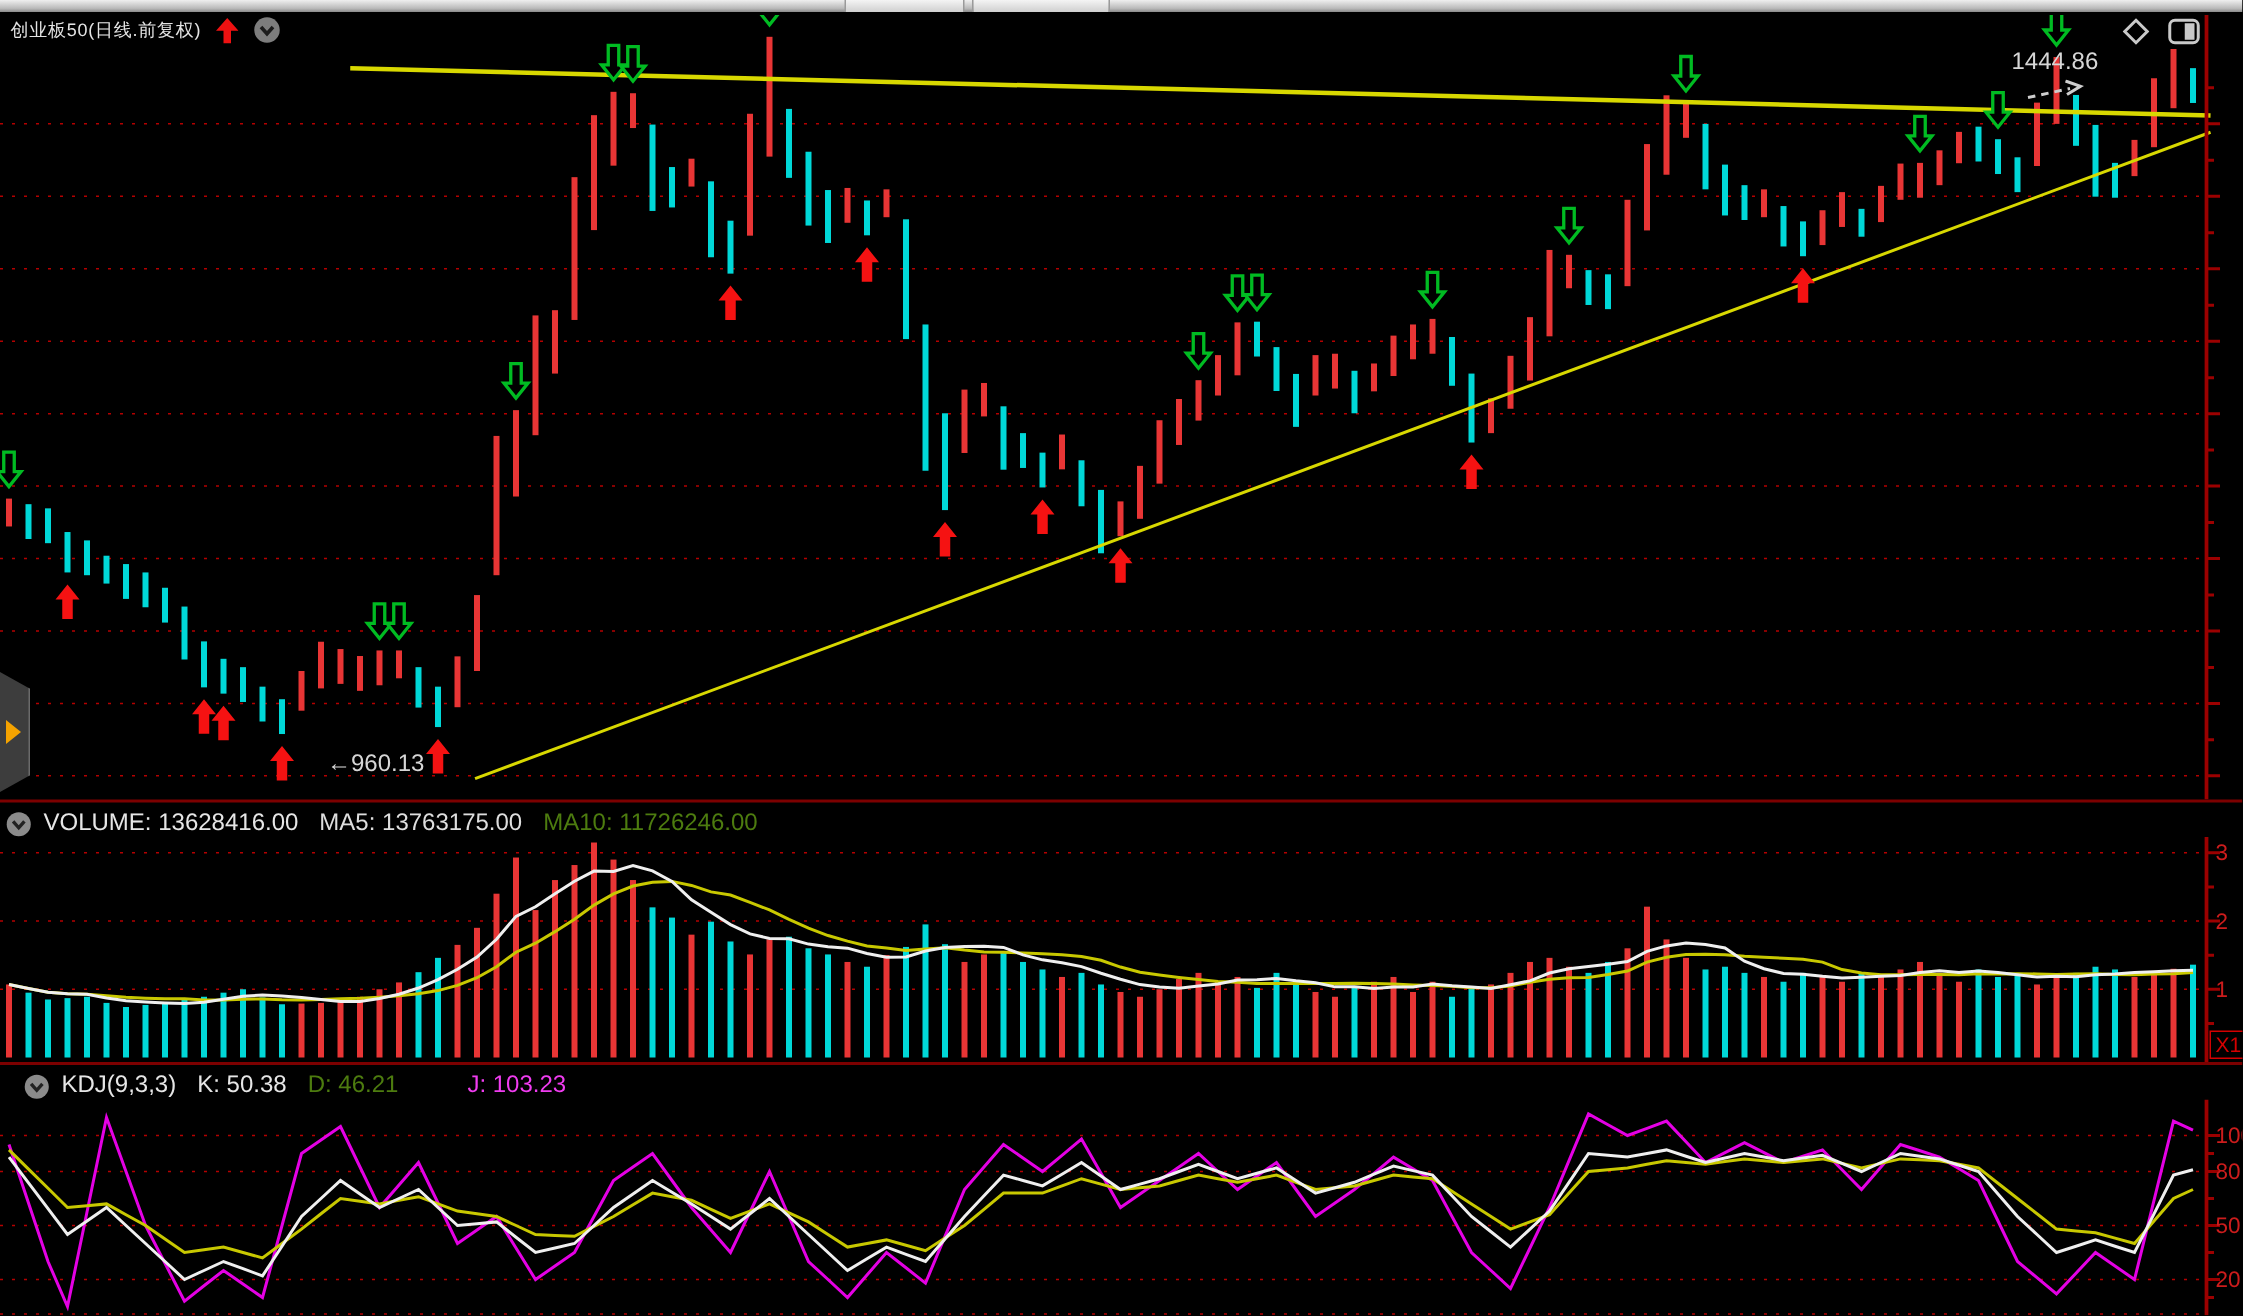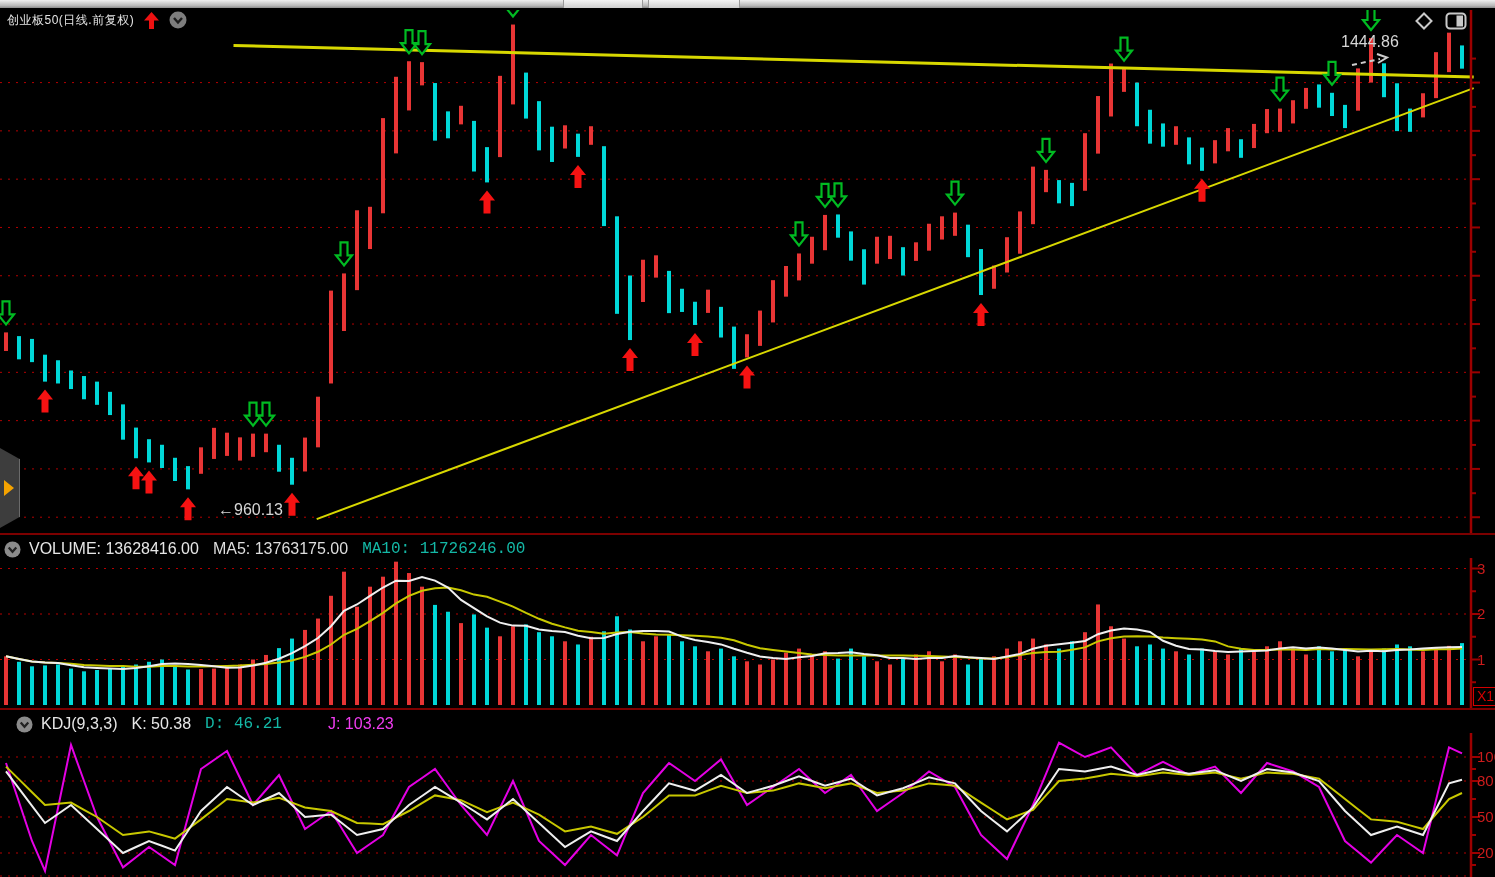--- a/index.html
+++ b/index.html
@@ -14,21 +14,21 @@
   
   .title-bar{left:0;top:8px;width:1495px;height:24px;display:flex;align-items:center;z-index:30;}
   .title-text{color:#e4e4e4;font-size:12px;margin-left:7px;letter-spacing:.5px;white-space:nowrap;}
   .icon{display:inline-block;line-height:0;}
   .tb-gap{width:10px;}
   .right-icons{position:absolute;right:28px;top:12px;display:flex;gap:12px;align-items:center;}
   
   .pane-header{left:0;width:1294px;height:22px;display:flex;align-items:flex-end;z-index:20;color:#e6e6e6;font-size:16px;white-space:nowrap;}
   .pane-header .seg{margin-right:14px;}
   .hdr-icon{margin:0 8px 0 4px;}
-  .c-white{color:#e6e6e6;} .c-gray{color:#dedede;margin-top:16px;} .c-yellow{color:#14b8a6;font-family:Liberation Mono, monospace;} .c-magenta{color:#f03cf0;margin-left:32px;}
+  .c-white{color:#e6e6e6;} .c-gray{color:#dedede;margin-top:16px;} .c-yellow{color:#4d7c0f;} .c-magenta{color:#f03cf0;margin-left:32px;}
   .divider{left:0;width:1495px;height:2px;background:#7c0000;}
   
   .price-label{color:#d6d6d6;font-size:16px;z-index:15;display:flex;align-items:center;gap:2px;white-space:nowrap;flex-direction:column;}
   
   .x1-badge{left:1473px;top:687px;width:30px;height:17px;border:1px solid #d40000;
     color:#d40000;font-size:14px;line-height:16px;padding-left:3px;z-index:15;background:#000;}
   
   .left-handle{left:0;top:448px;width:19px;height:80px;background:#3d3d3d;
     clip-path:polygon(0 0,100% 14%,100% 86%,0 100%);border-right:1px solid #6a6a6a;z-index:25;}
   .left-handle .tri{position:absolute;left:4px;top:32px;width:0;height:0;

